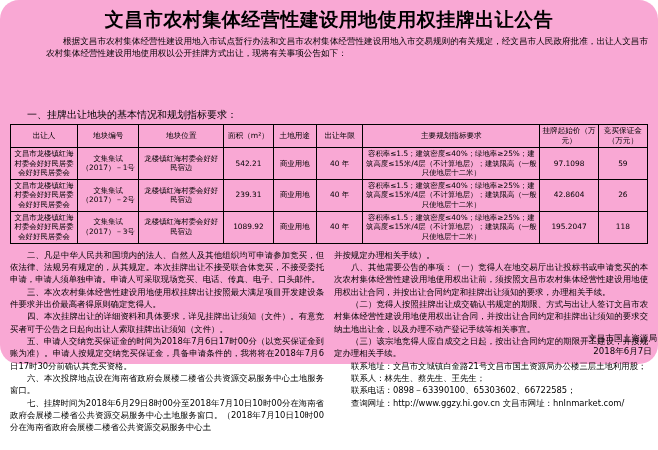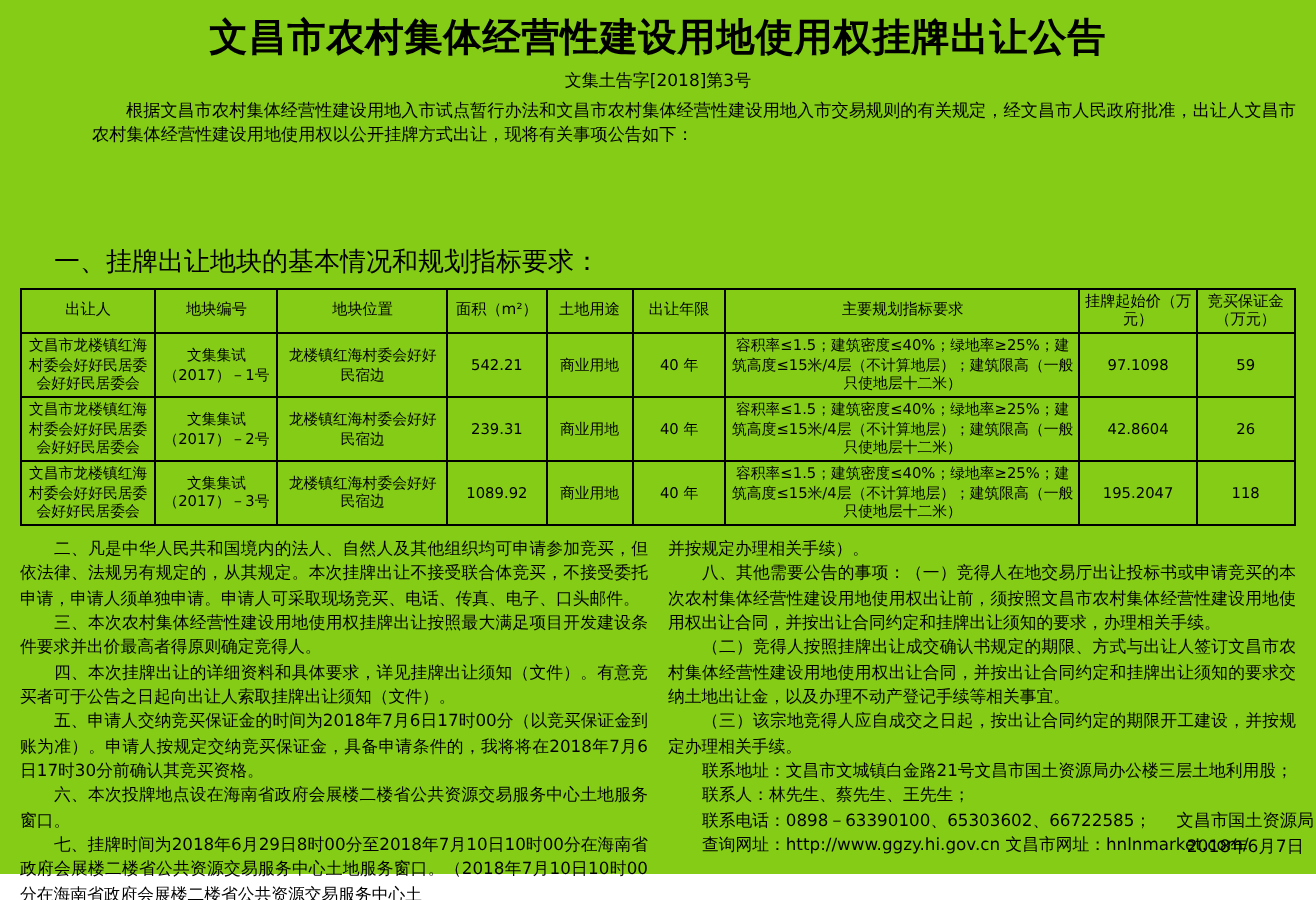--- a/index.html
+++ b/index.html
@@ -10,24 +10,25 @@
     width: 658px;
     height: 450px;
     background: #ffffff;
     font-family: "DejaVu Sans", "Liberation Sans", sans-serif;
     color: #000000;
     overflow: hidden;
   }
   .page {
     position: relative;
     width: 658px;
-    height: 437px;
+    height: 364px;
     box-sizing: border-box;
     padding: 6px 10px 4px 10px;
-    background: #84cc16;
+    background: #f9a8d4;
+    border-radius: 19px;
   }
   .doc-title {
     text-align: center;
     font-family: "DejaVu Serif", "Liberation Serif", serif;
     font-weight: bold;
     font-size: 19px;
     letter-spacing: 0.5px;
     line-height: 1.25;
     margin: 2px 0 3px 0;
   }
@@ -38,21 +39,21 @@
   }
   .intro {
     font-size: 8.6px;
     line-height: 1.45;
     text-align: justify;
     text-indent: 17px;
     margin-bottom: 2px;
     margin-left: 36px;
   }
   .sub-head {
-    font-size: 13px;
+    font-size: 10px;
     line-height: 1.45;
     text-indent: 17px;
     margin-bottom: 2px;
     margin-top: 48px;
   }
   table.lots {
     border-collapse: collapse;
     width: 100%;
     font-size: 7.4px;
     table-layout: fixed;
@@ -109,21 +110,20 @@
     line-height: 1.5;
   }
   .footer div { white-space: nowrap; }
 </style>
 </head>
 <body>
 
 <div class="page">
 
   <div class="doc-title">文昌市农村集体经营性建设用地使用权挂牌出让公告</div>
-  <div class="doc-number">文集土告字[2018]第3号</div>
 
   <div class="intro">根据文昌市农村集体经营性建设用地入市试点暂行办法和文昌市农村集体经营性建设用地入市交易规则的有关规定，经文昌市人民政府批准，出让人文昌市农村集体经营性建设用地使用权以公开挂牌方式出让，现将有关事项公告如下：</div>
   <div class="sub-head">一、挂牌出让地块的基本情况和规划指标要求：</div>
 
   <table class="lots">
     <thead>
       <tr>
         <th class="col-a">出让人</th>
         <th class="col-b">地块编号</th>
         <th class="col-c">地块位置</th>

